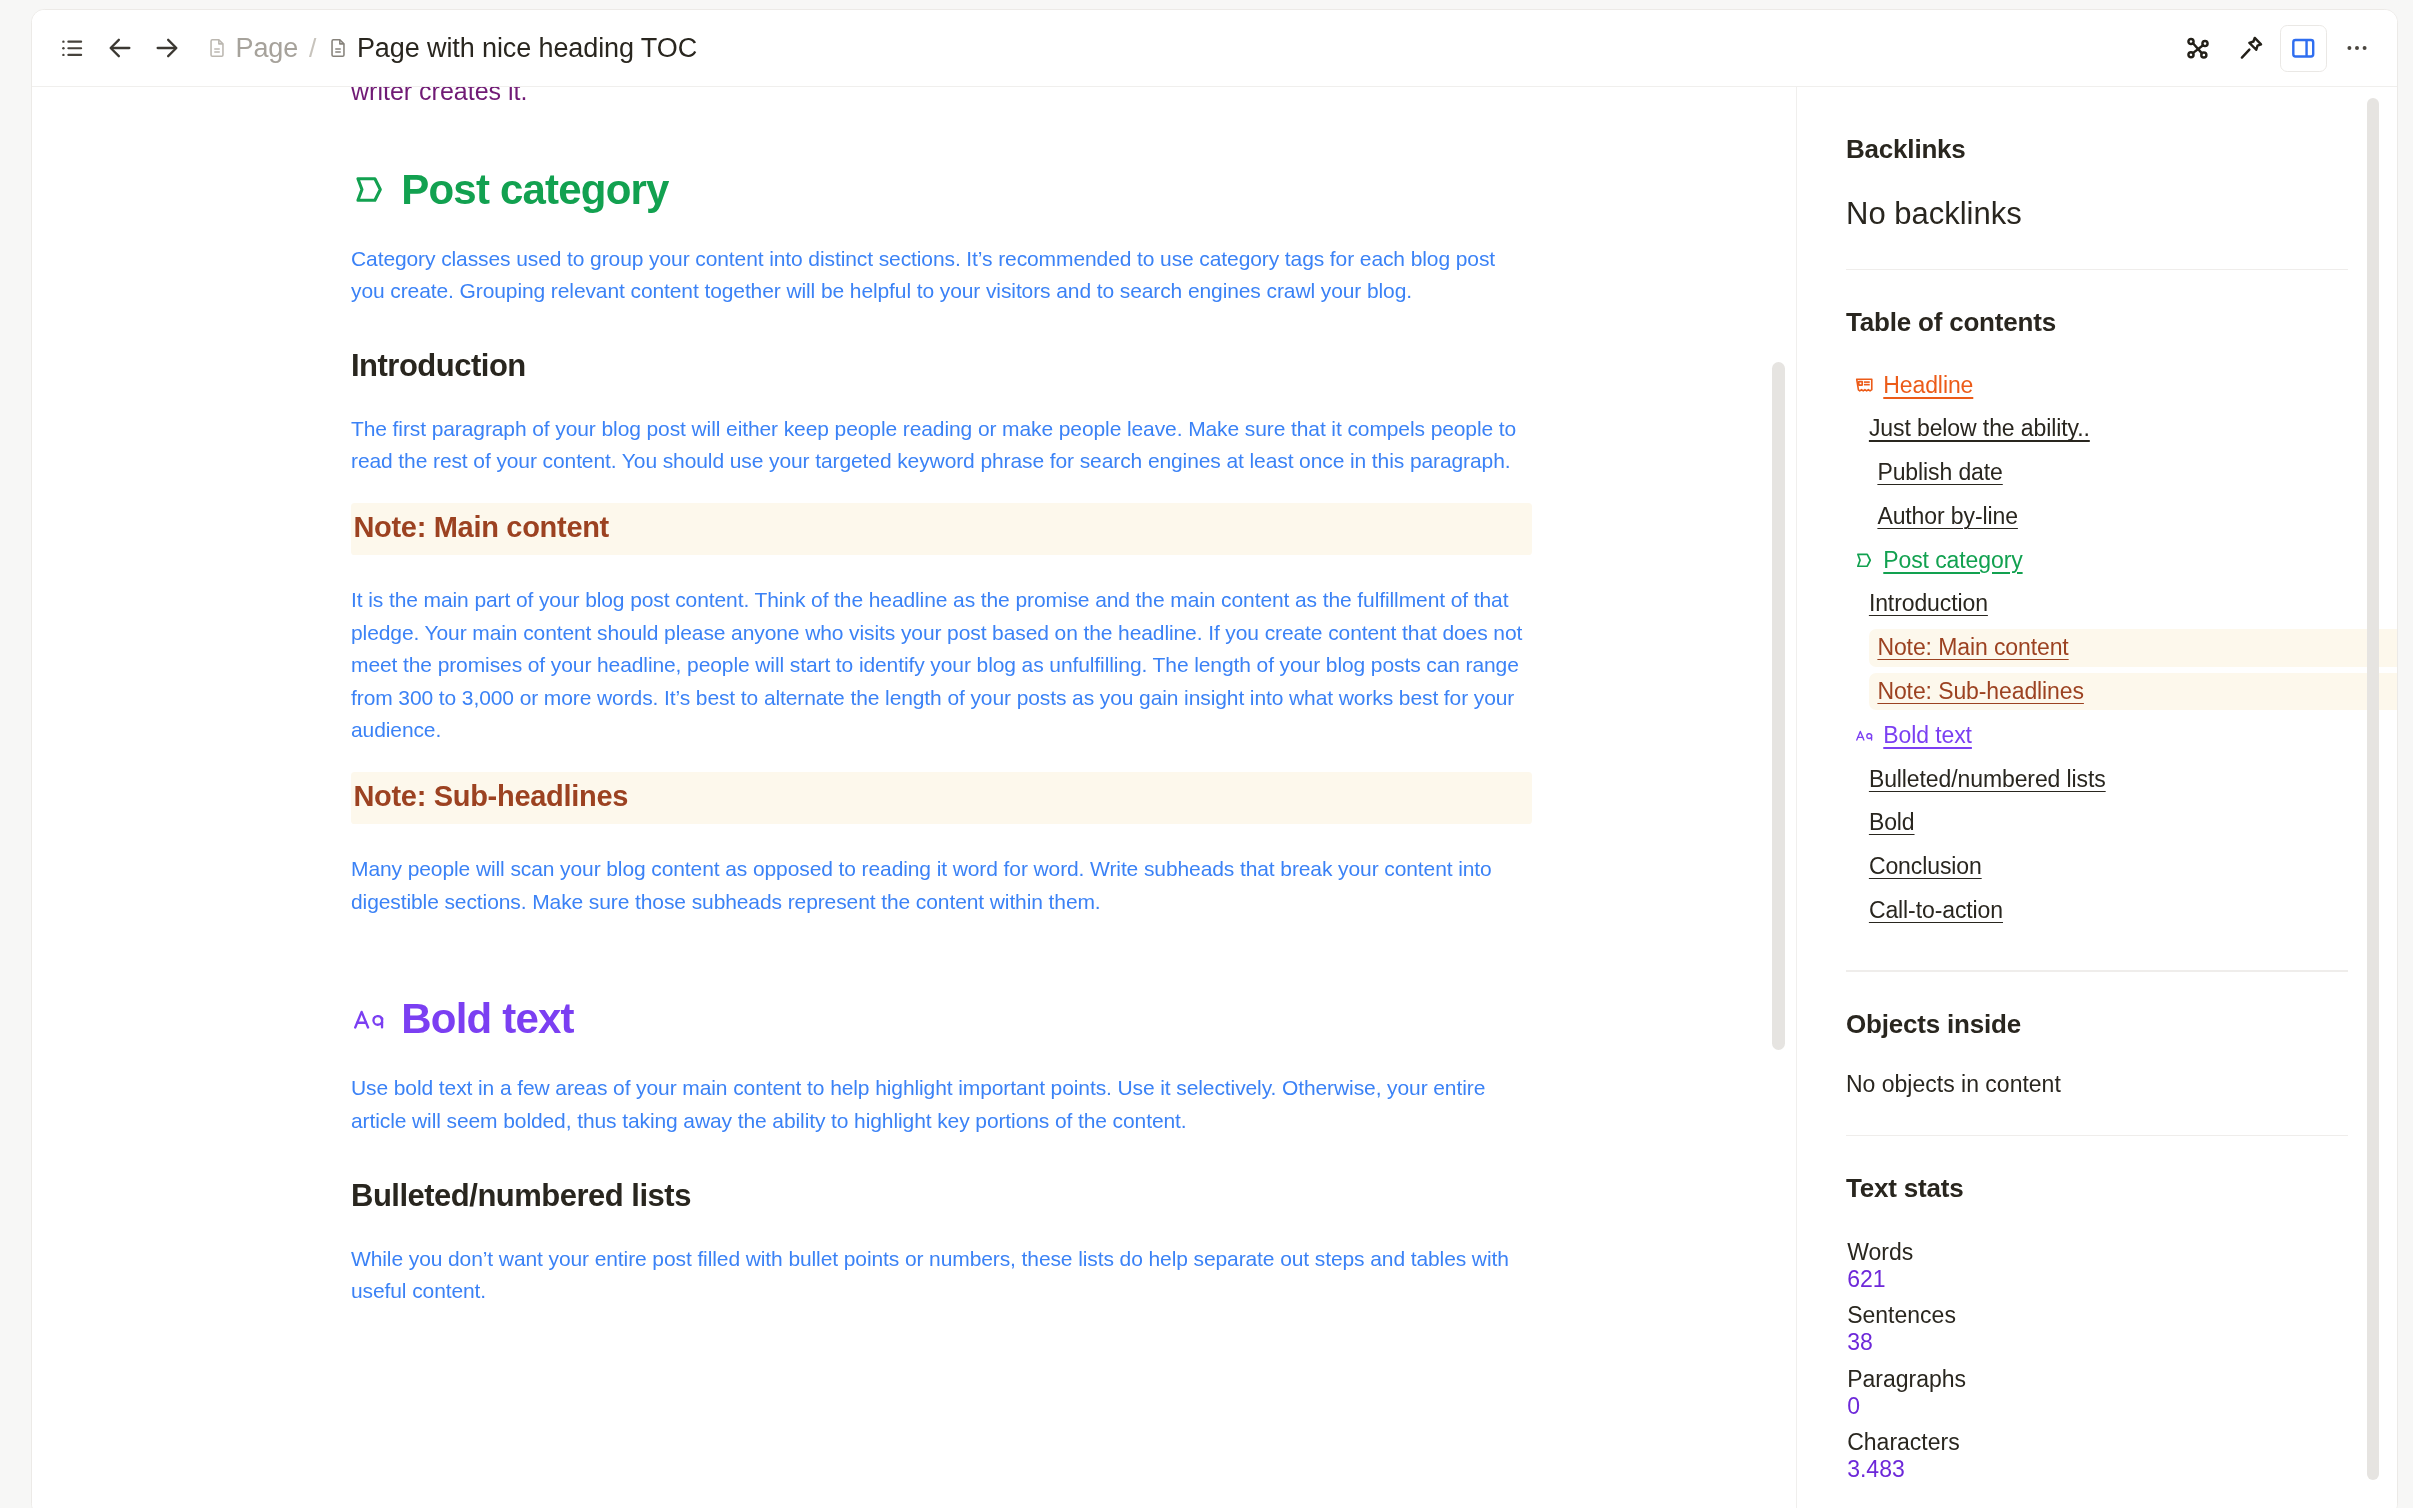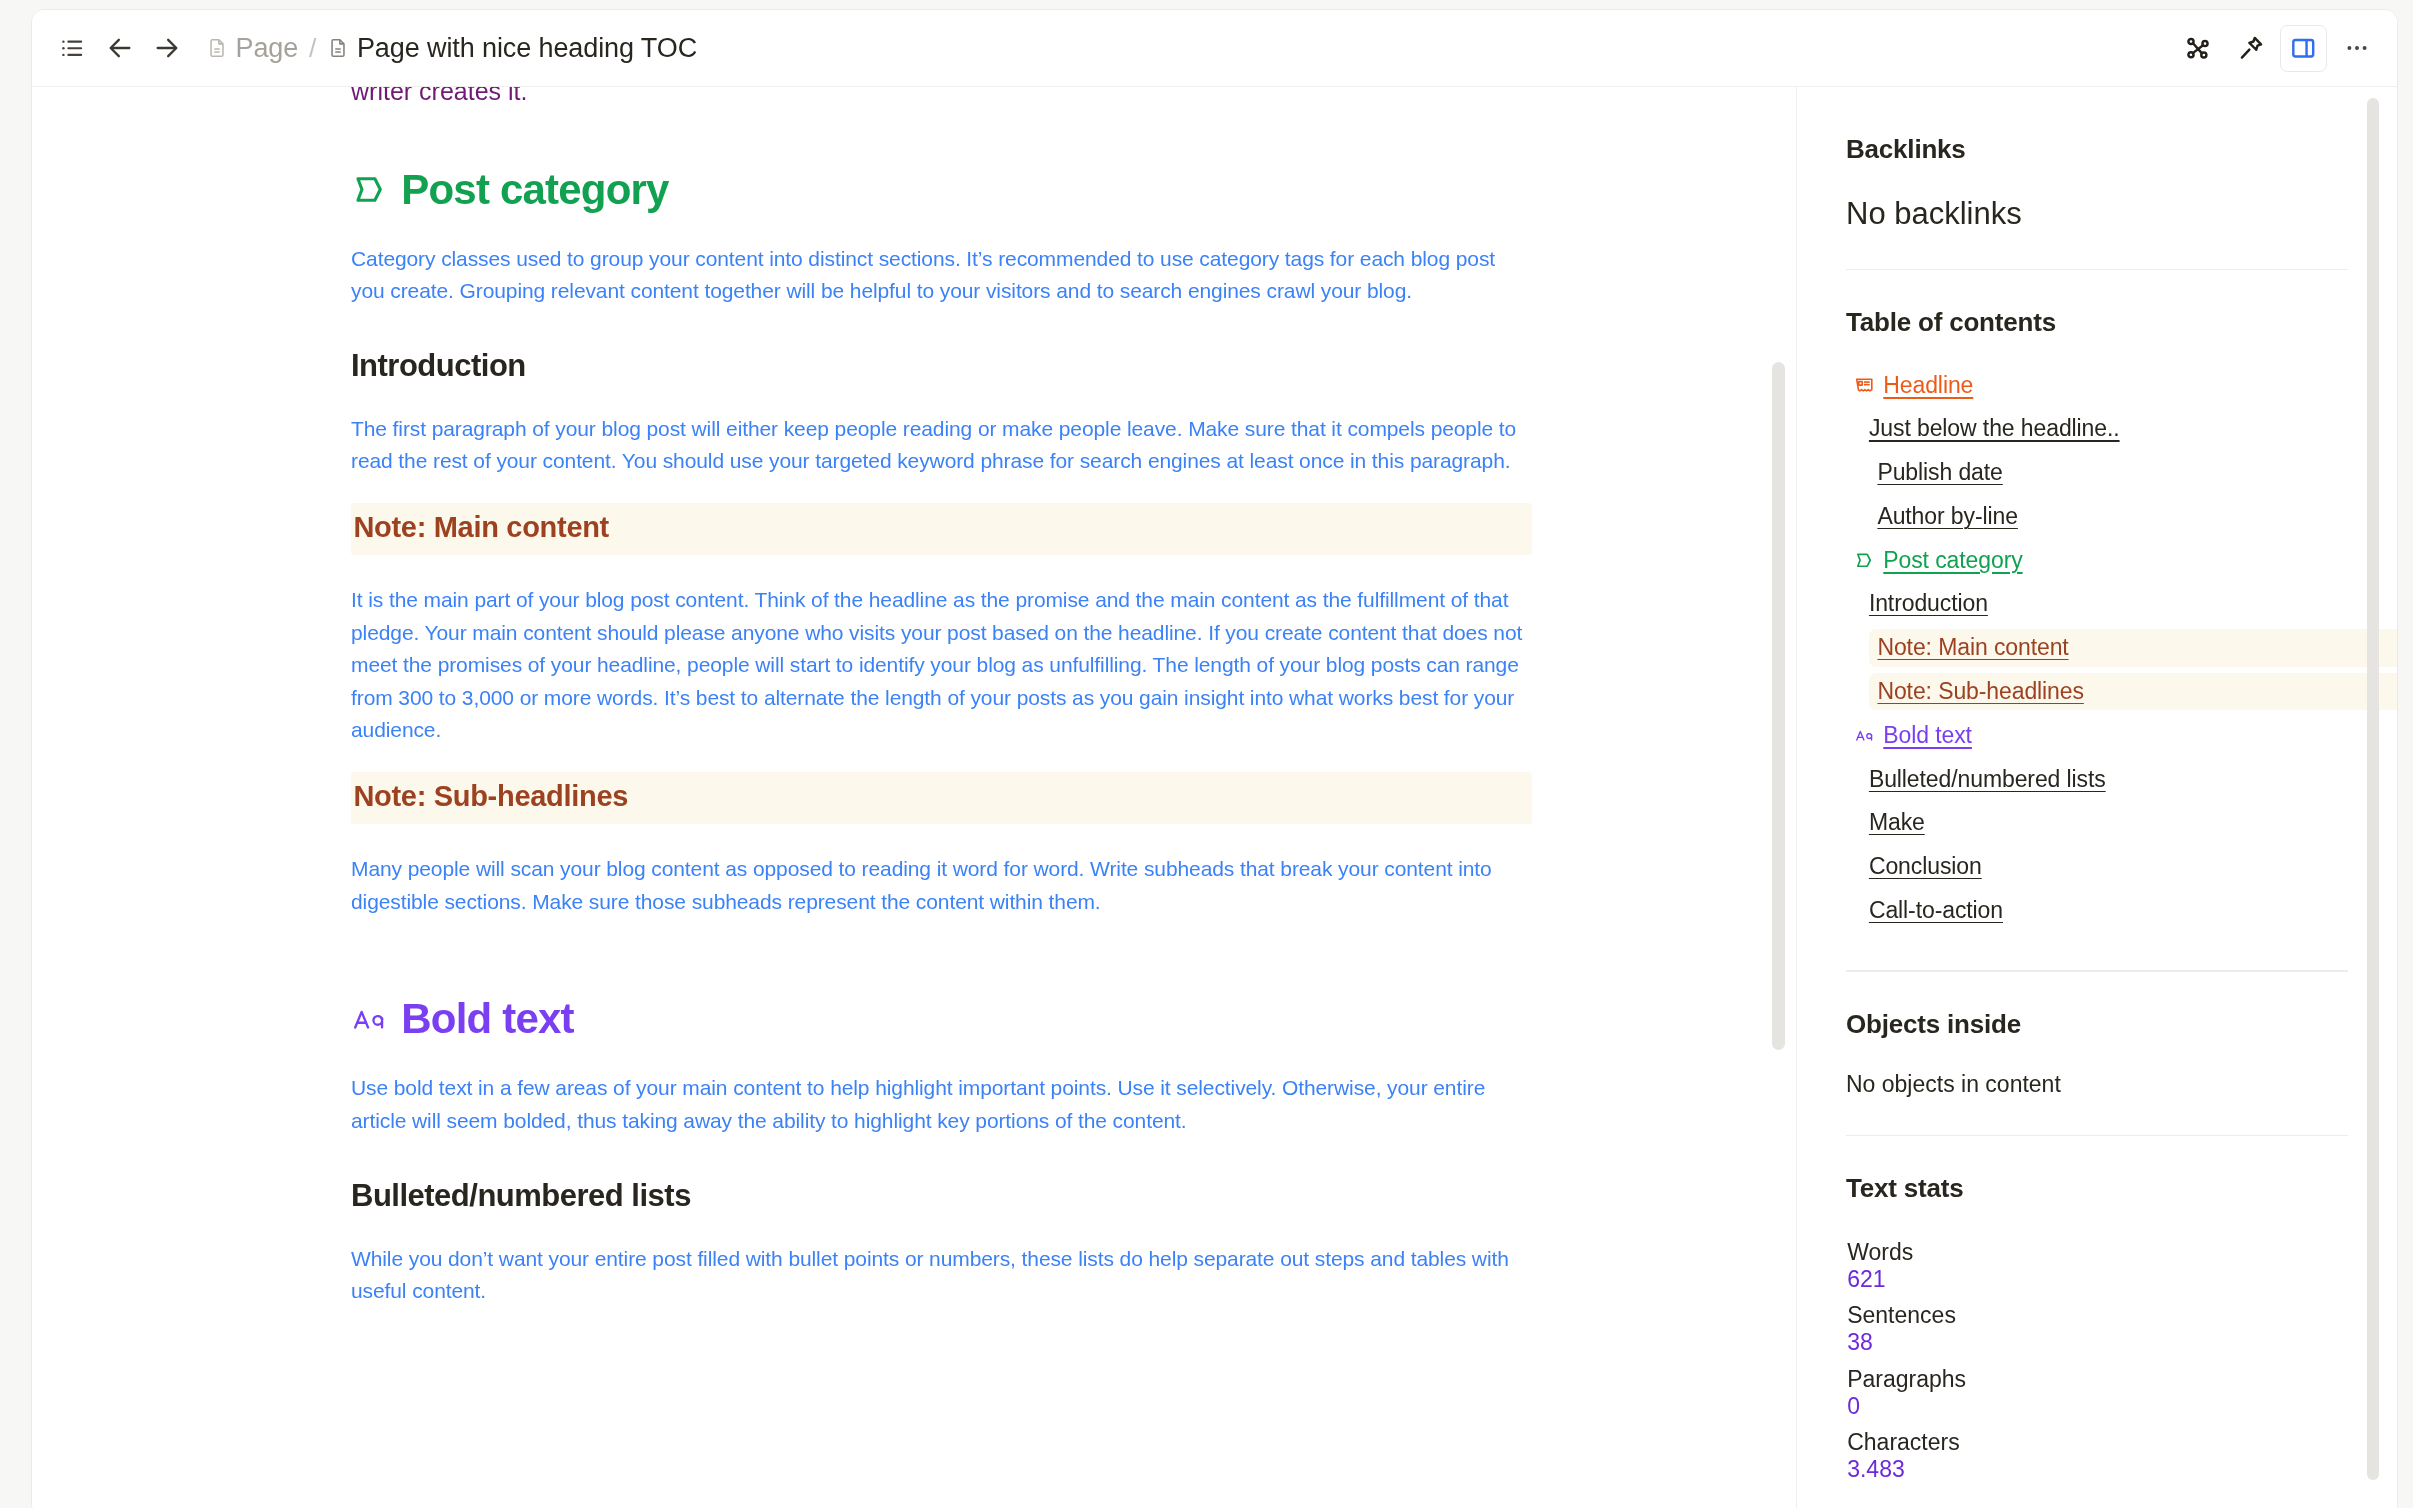--- a/index.html
+++ b/index.html
@@ -331,21 +331,21 @@
               <svg class="toc-ic" viewBox="0 0 24 24" fill="none" stroke="#ec5b18" stroke-width="1.9" stroke-linejoin="round">
                 <path d="M3.2 5h17.6v12.2l-2 1.4-2-1.4-2 1.4-2-1.4-2 1.4-2-1.4-2 1.4-1.6-1.2z"></path>
                 <rect x="5.6" y="7.8" width="4" height="4"></rect>
                 <line x1="11.6" y1="8.3" x2="18.4" y2="8.3"></line>
                 <line x1="11.6" y1="11.3" x2="18.4" y2="11.3"></line>
               </svg>
               <span class="toc-tx">Headline</span>
             </div>
 
             <div class="toc-row lv2 strong">
-              <span class="toc-tx">Just below the headline..</span>
+              <span class="toc-tx">Just below the ability..</span>
             </div>
 
             <div class="toc-row lv3">
               <span class="toc-tx">Publish date</span>
             </div>
 
             <div class="toc-row lv3">
               <span class="toc-tx">Author by-line</span>
             </div>
 
@@ -378,21 +378,21 @@
                 </svg>
               </span>
               <span class="toc-tx">Bold text</span>
             </div>
 
             <div class="toc-row lv2">
               <span class="toc-tx">Bulleted/numbered lists</span>
             </div>
 
             <div class="toc-row lv2">
-              <span class="toc-tx">Make</span>
+              <span class="toc-tx">Bold</span>
             </div>
 
             <div class="toc-row lv2">
               <span class="toc-tx">Conclusion</span>
             </div>
 
             <div class="toc-row lv2">
               <span class="toc-tx">Call-to-action</span>
             </div>
 

